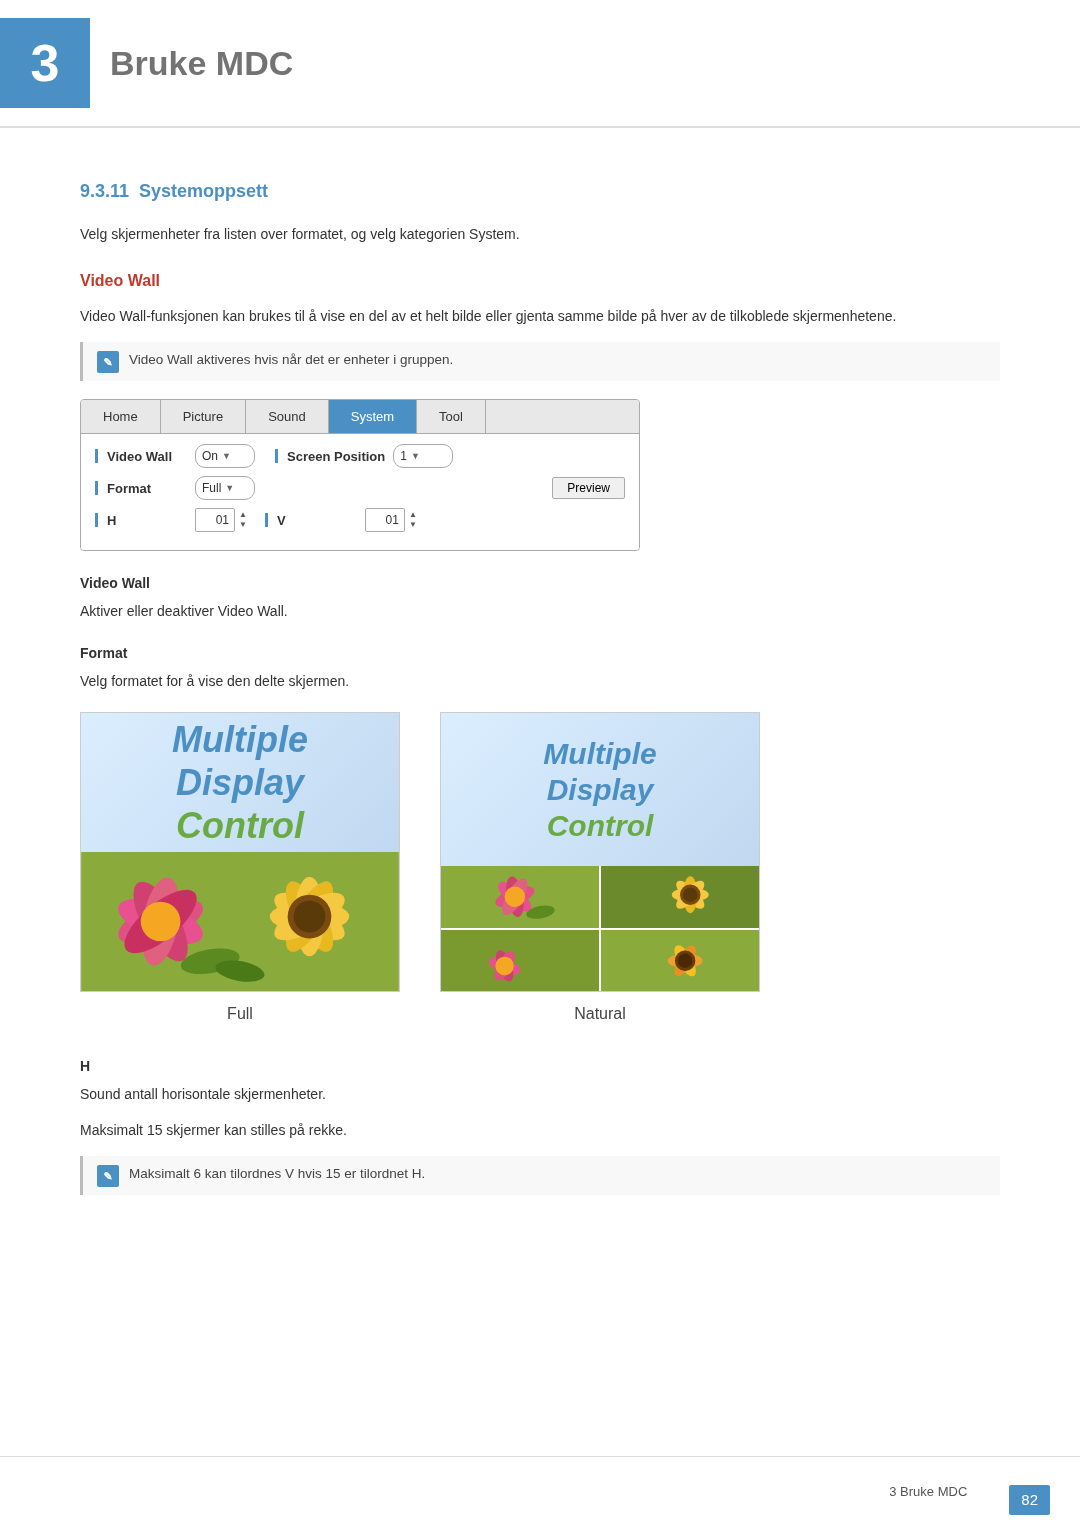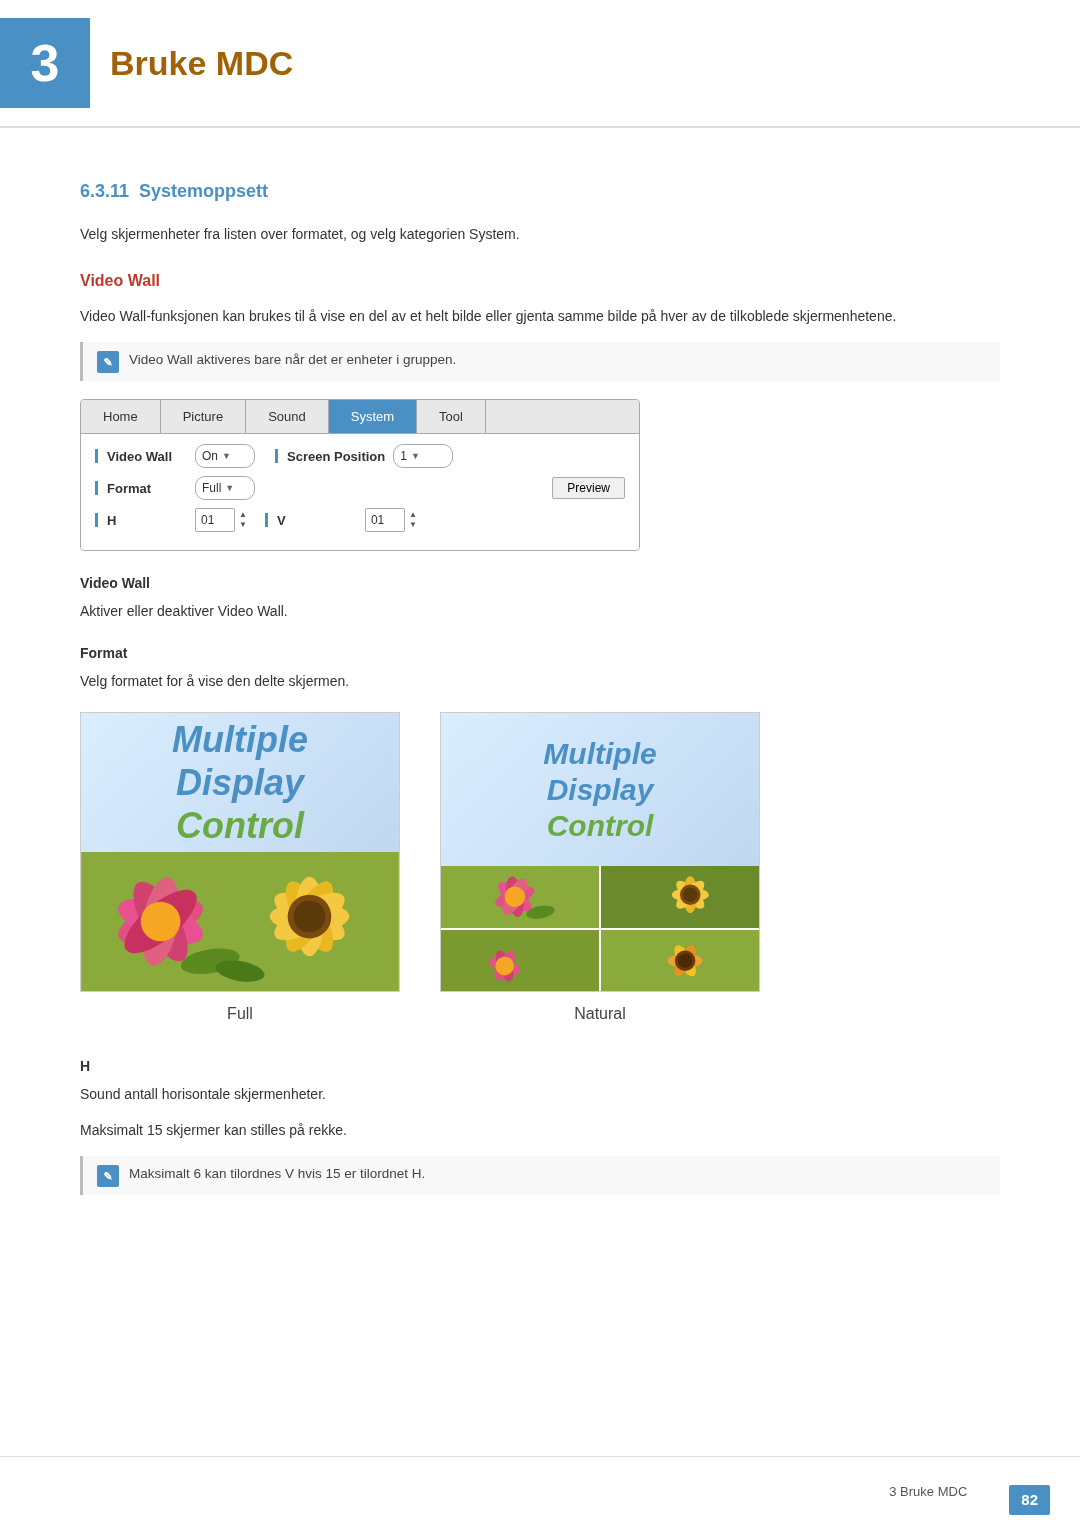--- a/index.html
+++ b/index.html
@@ -44,21 +44,21 @@
         45deg,
         transparent,
         transparent 4px,
         rgba(74,144,196,0.3) 4px,
         rgba(74,144,196,0.3) 8px
       );
     }
     .chapter-title {
       font-size: 34px;
       font-weight: bold;
-      color: #a16207;
+      color: #737373;
     }
 
     
     .content {
       padding: 40px 80px 60px 80px;
     }
 
     
     .section-heading {
       font-size: 18px;
@@ -179,21 +179,21 @@
     .ui-select-arrow {
       font-size: 9px;
       color: #666;
     }
     .ui-number-input {
       border: 1px solid #aaa;
       border-radius: 2px;
       padding: 2px 5px;
       font-size: 12px;
       min-width: 40px;
-      text-align: left;
+      text-align: right;
     }
     .ui-spinners {
       display: flex;
       flex-direction: column;
       margin-left: 2px;
     }
     .ui-spinner-btn {
       font-size: 8px;
       line-height: 1;
       color: #555;
@@ -271,53 +271,53 @@
       border-top: 1px solid #ddd;
       font-size: 13px;
       color: #555;
       gap: 32px;
     }
     .footer-page-num {
       background: #4a90c4;
       color: white;
       padding: 4px 12px;
       font-size: 15px;
-      font-weight: bold;
+      font-weight: normal;
       margin-left: 10px;
       border-radius: 2px;
       margin-top: 16px;
     }
   </style>
 </head>
 <body>
 
 <div class="chapter-header">
   <div class="chapter-number-box">
     <span>3</span>
   </div>
   <span class="chapter-title">Bruke MDC</span>
 </div>
 
 <div class="content">
 
   <div class="section-heading">
-    <span>6.3.11</span>&nbsp;&nbsp;<span>Systemoppsett</span>
+    <span>9.3.11</span>&nbsp;&nbsp;<span>Systemoppsett</span>
   </div>
 
   <p class="body-text">Velg skjermenheter fra listen over formatet, og velg kategorien System.</p>
 
   <div class="sub-heading">Video Wall</div>
 
   <p class="body-text">Video Wall-funksjonen kan brukes til å vise en del av et helt bilde eller gjenta samme bilde på hver av de tilkoblede skjermenhetene.</p>
 
   <div class="note-box">
     <div class="note-icon">
       <div class="note-icon-inner">✎</div>
     </div>
-    <span>Video Wall aktiveres bare når det er enheter i gruppen.</span>
+    <span>Video Wall aktiveres hvis når det er enheter i gruppen.</span>
   </div>
 
   <div class="ui-panel">
     <div class="ui-panel-tabs">
       <div class="ui-tab">Home</div>
       <div class="ui-tab">Picture</div>
       <div class="ui-tab">Sound</div>
       <div class="ui-tab active">System</div>
       <div class="ui-tab">Tool</div>
     </div>

